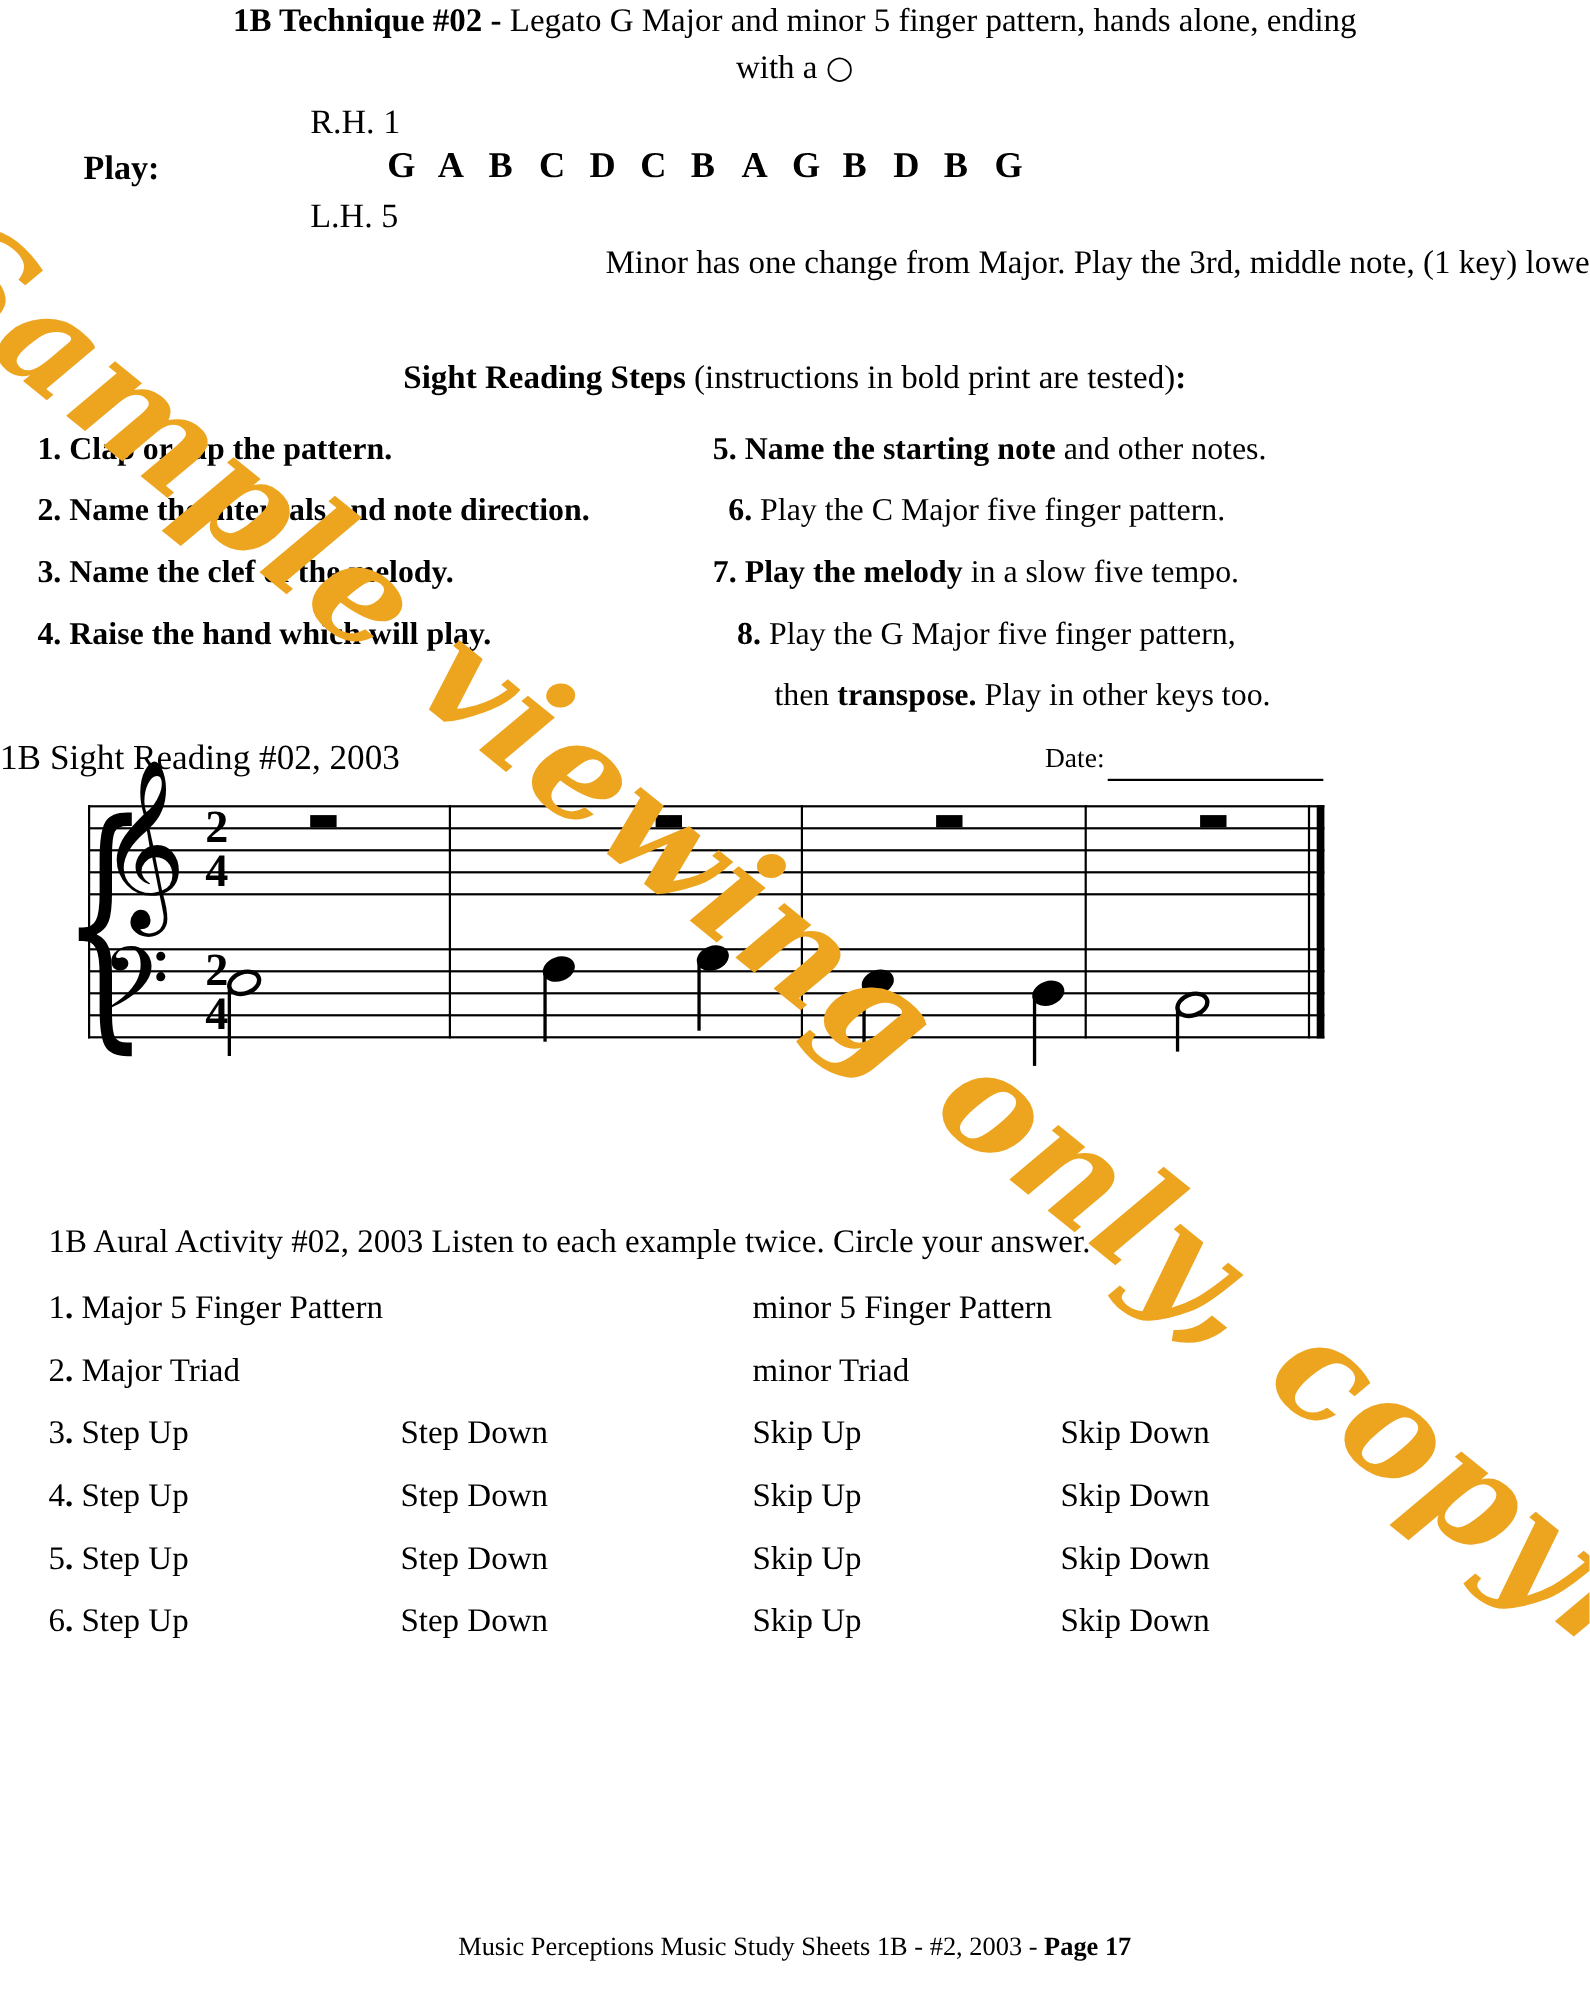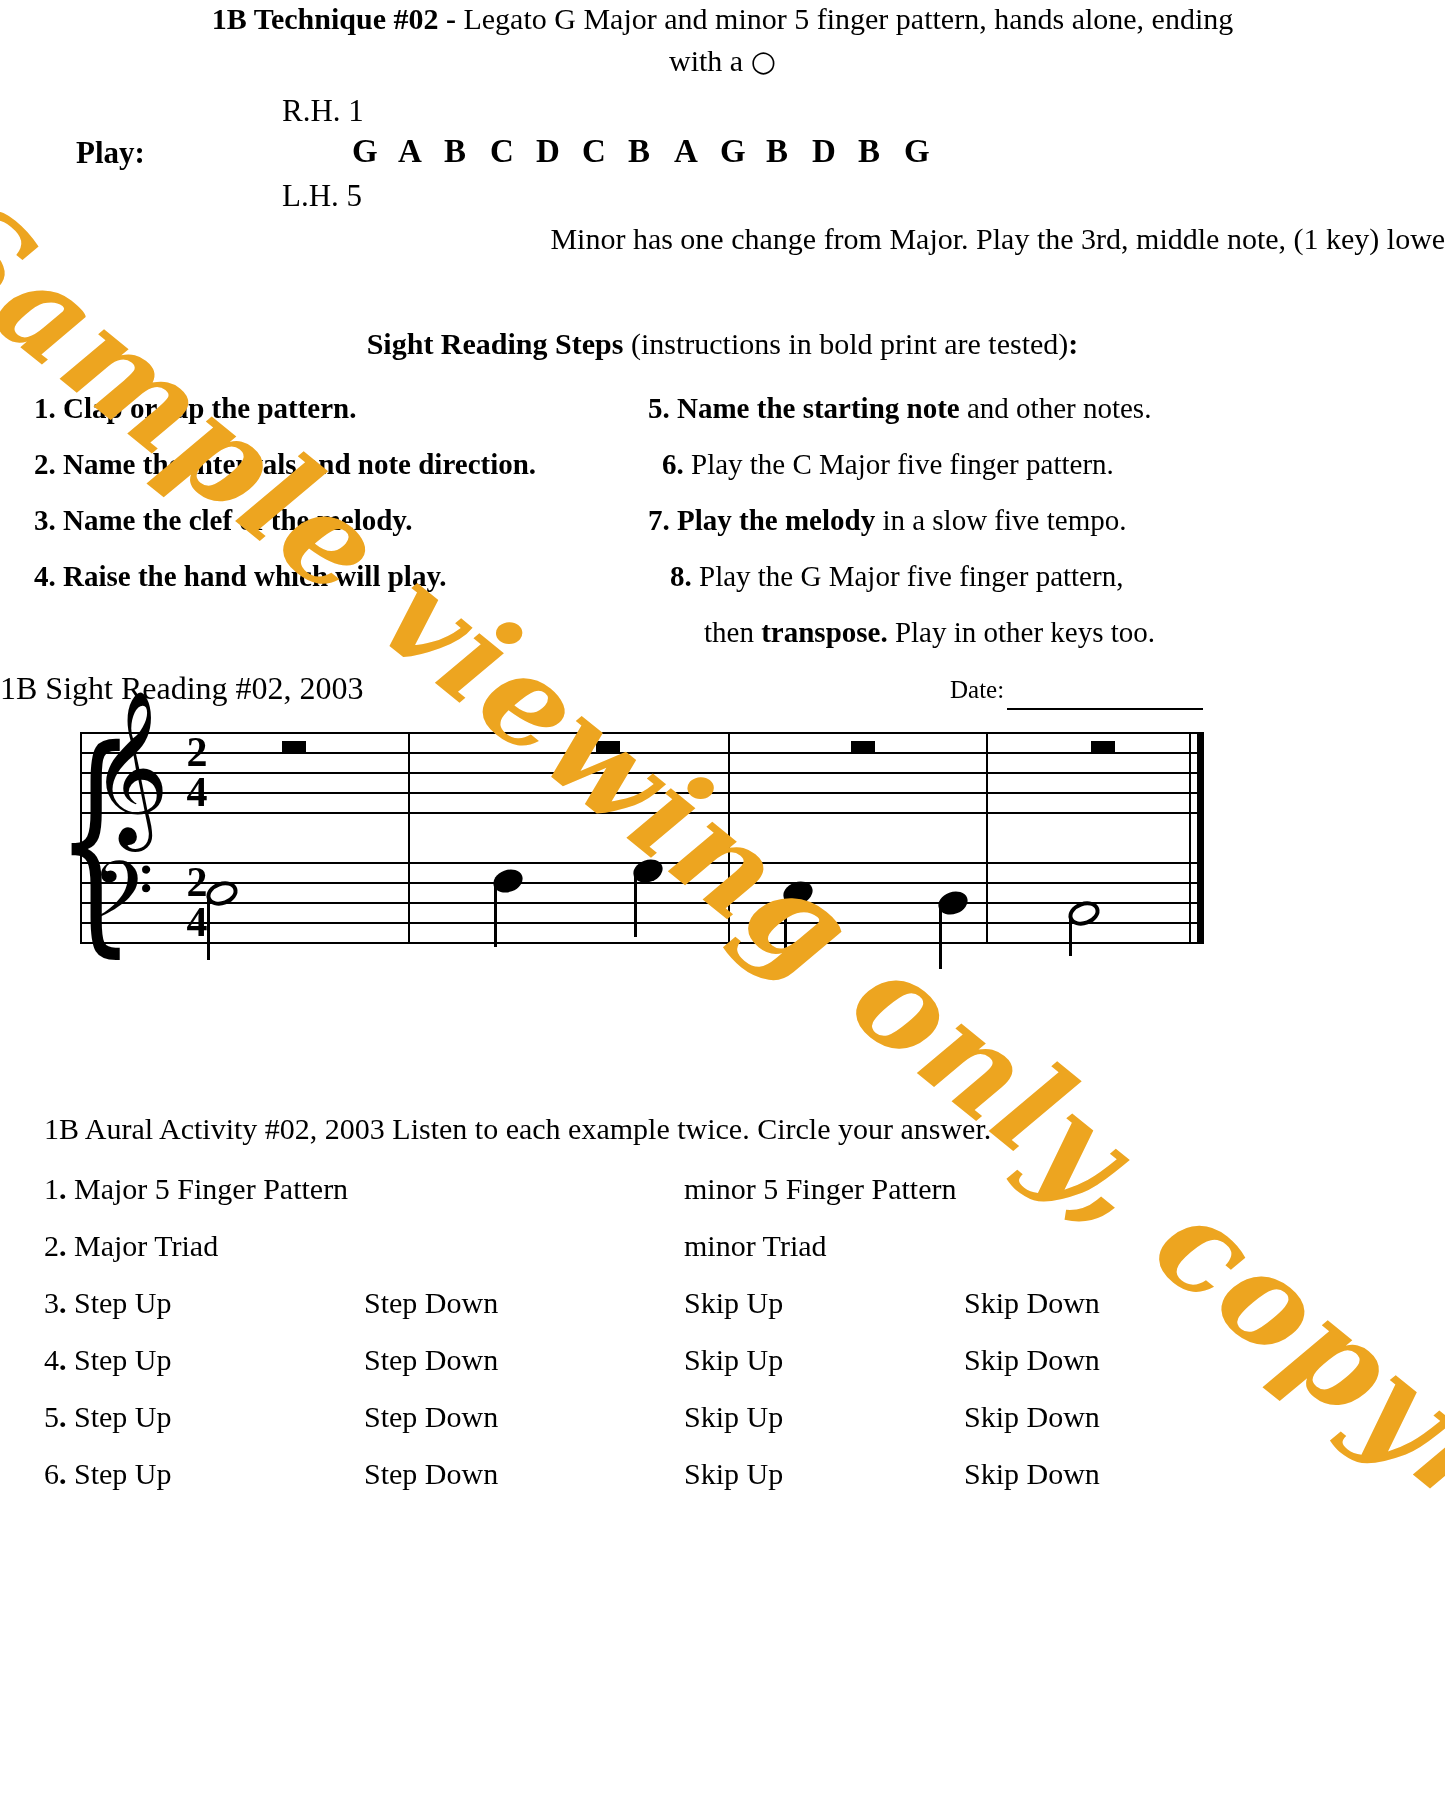--- a/index.html
+++ b/index.html
@@ -390,16 +390,17 @@
         <div class="c c3"><span>Skip Down</span></div>
       </div>
       <div class="aural-row">
         <div class="c c0"><span>6</span><span class="b">.</span><span>  Step Up</span></div>
         <div class="c c1"><span>Step Down</span></div>
         <div class="c c2"><span>Skip Up</span></div>
         <div class="c c3"><span>Skip Down</span></div>
       </div>
     </div>
 
+  <div class="row" id="footer"><span>Music Perceptions Music Study Sheets 1B - #2, 2003 - </span><span class="b">Page 17</span></div>
 
   <div id="watermark" style="color: rgb(237, 165, 32);"><span class="wm-text">Sample viewing only, copyrighted material.</span></div>
 
 </div>
 
 </body></html>

